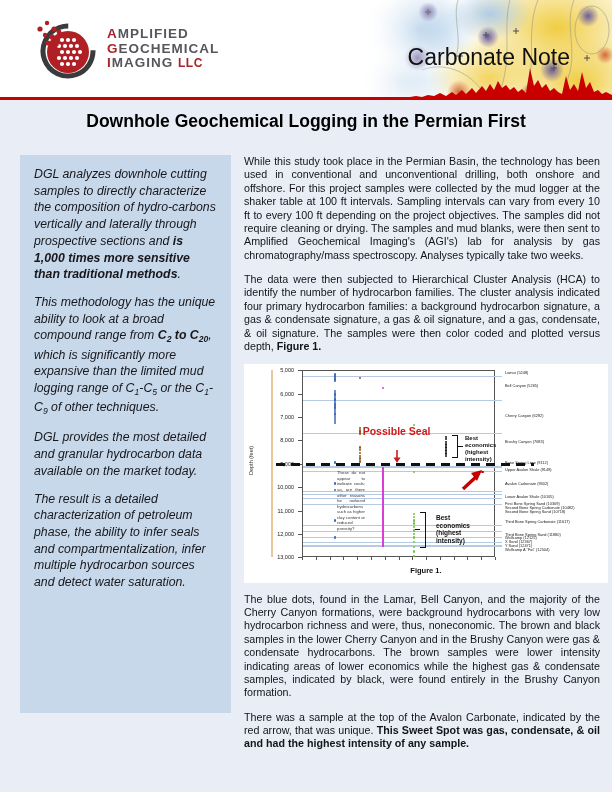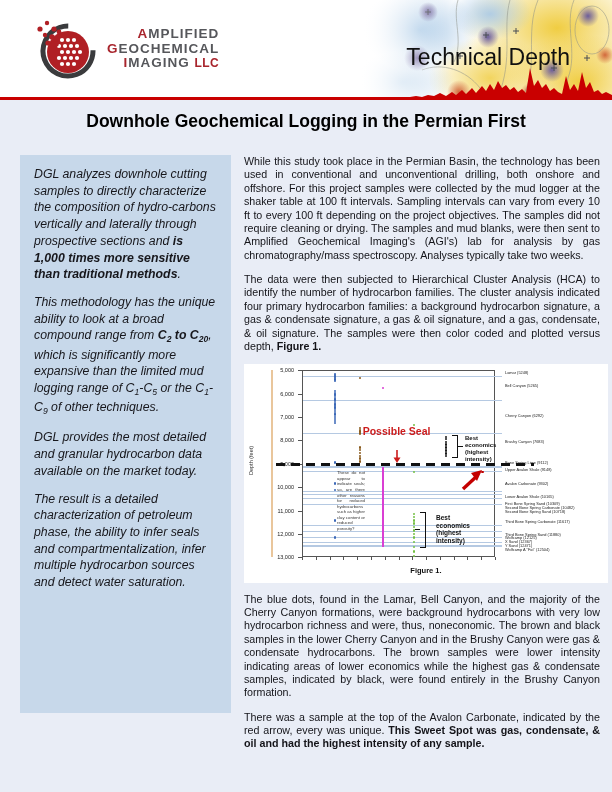--- a/index.html
+++ b/index.html
@@ -3,21 +3,21 @@
 <meta charset="utf-8">
 <style>
   * { margin:0; padding:0; box-sizing:border-box; }
   html,body { width:612px; }
   body { font-family:"Liberation Sans","DejaVu Sans",sans-serif; background:#fff; }
   .page { position:relative; width:612px; height:792px; background:#e9edf6; overflow:hidden; }
 
   
   .header { position:absolute; top:0; left:0; width:612px; height:97px; background:#fff; }
   .map-svg { position:absolute; top:0; right:0; }
-  .brand { position:absolute; left:36px; top:18px; display:flex; align-items:center; gap:9px;text-align:right; }
+  .brand { position:absolute; left:36px; top:18px; display:flex; align-items:center; gap:9px; }
   .brand-text { font-size:13.5px; letter-spacing:1px; color:#56575b; font-weight:bold; line-height:14.5px; white-space:nowrap; }
   .brand-text .cap { color:#a8242c; }
   .brand-text .llc { font-size:12px; color:#a8242c; letter-spacing:0.5px; }
   .technote { position:absolute; top:44px; right:42px; font-size:23px; color:#101010; }
   .redline { position:absolute; top:97px; left:0; width:612px; height:2.5px; background:#c90000; }
   .trace-svg { position:absolute; top:67px; right:0; }
 
   
   .title { position:absolute; top:111px; left:0; width:612px; text-align:center;
            font-size:17.5px; font-weight:bold; color:#000; }
@@ -137,21 +137,21 @@
         </g>
       </svg>
       <div class="brand-text">
         <div><span class="cap">A</span><span>MPLIFIED</span></div>
         <div><span class="cap">G</span><span>EOCHEMICAL</span></div>
         <div><span class="cap">I</span><span>MAGING</span>
              <span class="llc">LLC</span></div>
       </div>
     </div>
 
-    <div class="technote">Technical Depth</div>
+    <div class="technote">Carbonate Note</div>
   </div>
 
   <svg class="trace-svg" width="202" height="31" viewBox="0 0 202 31">
     <path fill="#c90000" d="M0,30 L6,29 12,30 18,28 24,29 30,26 36,29 42,25 46,28 52,23 56,27 62,21 66,26 72,19 76,24 80,17 84,23 88,14 92,21 96,18 100,23 104,20 108,25 112,22 116,26 120,1 124,19 128,13 132,21 136,17 140,24 144,21 148,25 152,27 156,9 160,23 164,17 168,24 172,5 176,21 180,15 184,25 188,23 192,27 196,25 202,28 L202,31 0,31 Z"></path>
   </svg>
   <div class="redline"></div>
 
   <h1 class="title">Downhole Geochemical Logging in the Permian First</h1>
 
   <aside class="sidebar">
@@ -334,15 +334,15 @@
           <div style="position: absolute; left: 214px; top: 81.9688px; width: 5px; height: 1.2px; background: rgb(17, 17, 17);"></div>
           <div style="position: absolute; left: 221px; top: 70.9825px; width: 36px; font-size: 6px; font-weight: bold; line-height: 1.18; color: rgb(17, 17, 17);">Best economics (highest intensity)</div>
           <div style="position: absolute; left: 176px; top: 147.419px; width: 6px; height: 36.2313px; border-top: 1px solid rgb(17, 17, 17); border-right: 1.2px solid rgb(17, 17, 17); border-bottom: 1px solid rgb(17, 17, 17);"></div>
           <div style="position: absolute; left: 171px; top: 164.95px; width: 5px; height: 1.2px; background: rgb(17, 17, 17);"></div>
           <div style="position: absolute; left: 192px; top: 149.756px; width: 46px; font-size: 6.5px; font-weight: bold; line-height: 1.18; color: rgb(17, 17, 17);">Best economics (highest intensity)</div>
         </div>
       <figcaption>Figure 1.</figcaption>
     </figure>
 
     <p><span>The blue dots, found in the Lamar, Bell Canyon, and the majority of the Cherry Canyon formations, were background hydrocarbons with very low hydrocarbon richness and were, thus, noneconomic. The brown and black samples in the lower Cherry Canyon and in the Brushy Canyon were gas &amp; condensate hydrocarbons. The brown samples were lower intensity indicating areas of lower economics while the highest gas &amp; condensate samples, indicated by black, were found entirely in the Brushy Canyon formation.</span></p>
-    <p><span>There was a sample at the top of the Avalon Carbonate, indicated by the red arrow, every was unique. </span><span style="font-weight: bold;">This Sweet Spot was gas, condensate, &amp; oil and had the highest intensity of any sample.</span></p>
+    <p><span>There was a sample at the top of the Avalon Carbonate, indicated by the red arrow, that was unique. </span><span style="font-weight: bold;">This Sweet Spot was gas, condensate, &amp; oil and had the highest intensity of any sample.</span></p>
   </main>
 </div>
 
 </body></html>

